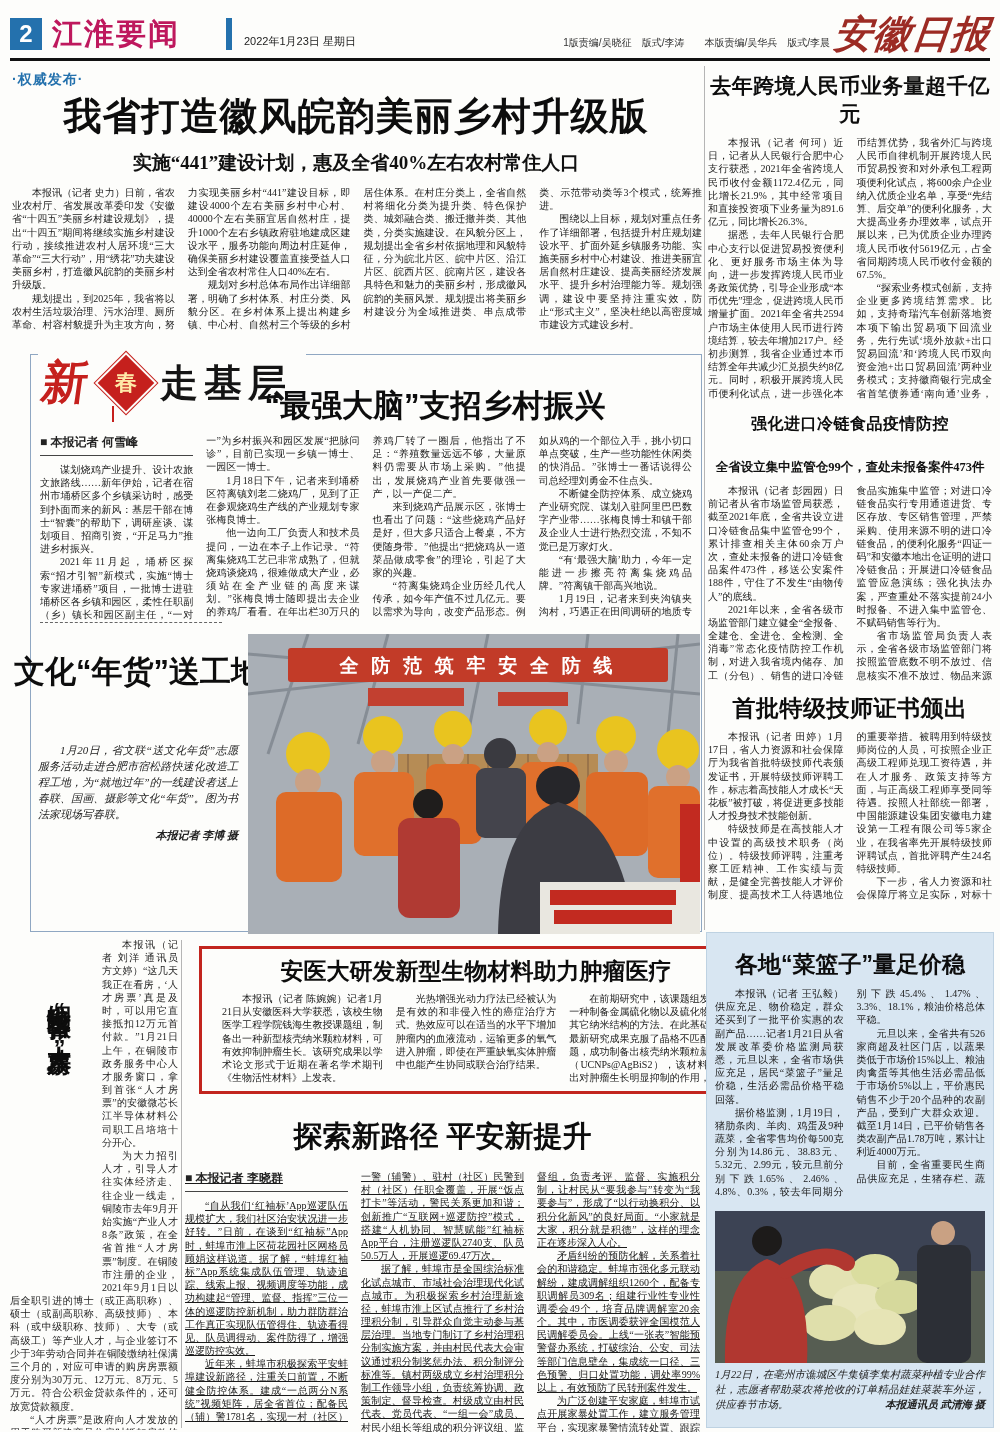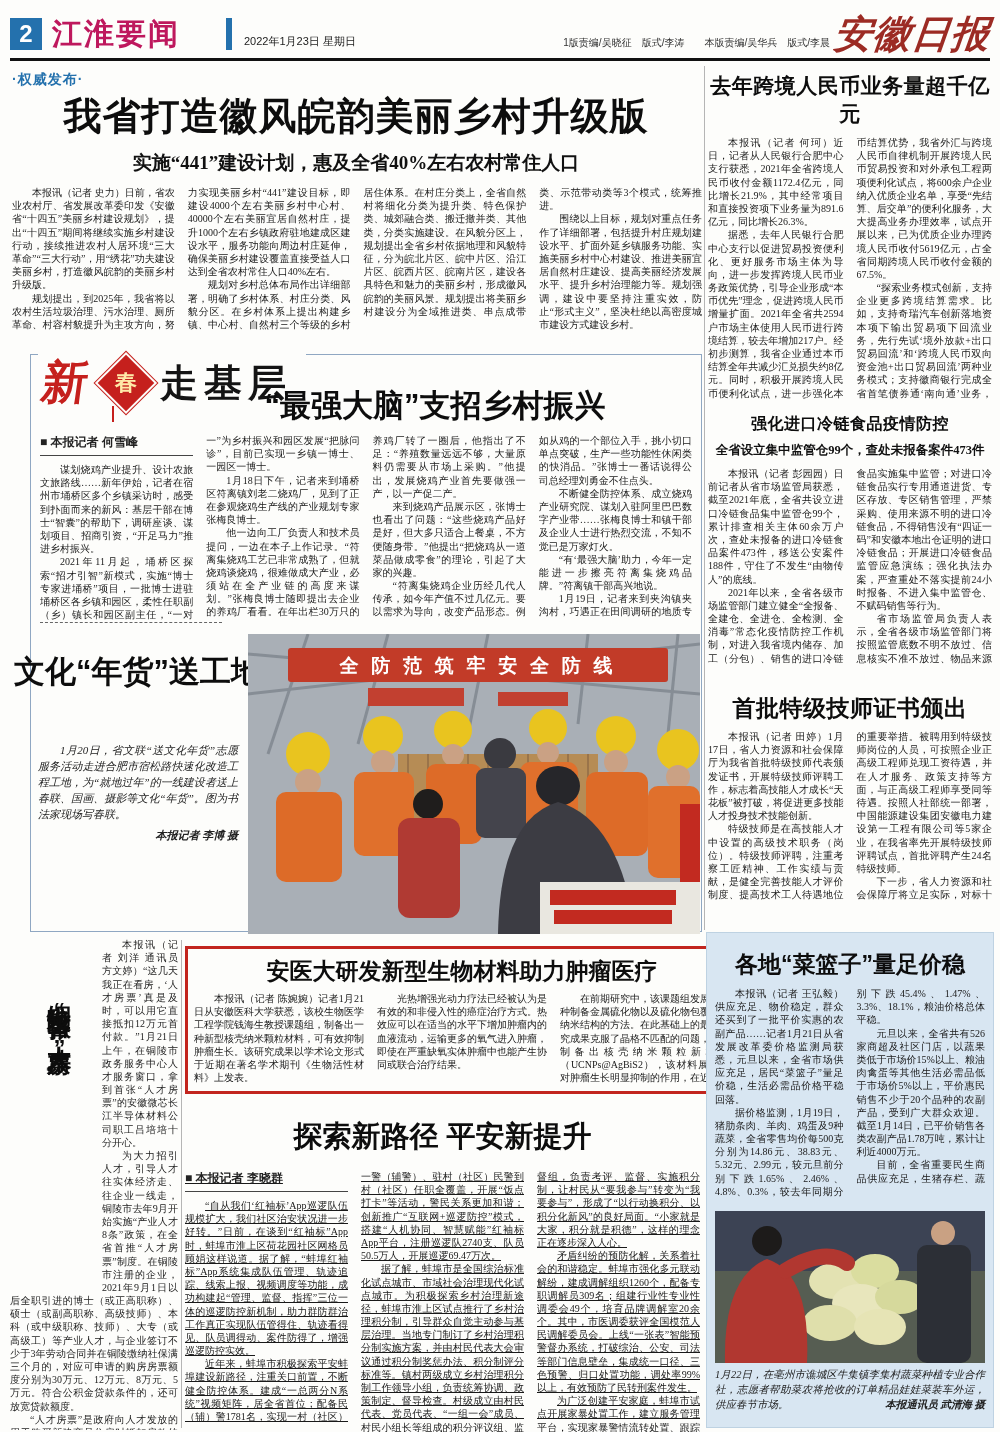--- a/index.html
+++ b/index.html
@@ -52,33 +52,33 @@
   .cult-credit { font:bold italic 11px/18px "Liberation Serif",serif; text-align:right; margin-top:4px; }
   .photo1 { position:absolute; left:248px; top:634px; width:452px; height:300px; }
 
   
   .tl { position:absolute; left:10px; top:938px; width:168px; height:492px; font-size:10px; line-height:1.32; text-align:justify; overflow:hidden; }
   .tl p { text-indent:2em; }
   .tl-title { float:left; width:70px; height:300px; margin:48px 8px 6px 14px; writing-mode:vertical-rl; text-orientation:upright;
               font:bold 24px/70px "Liberation Sans",sans-serif; letter-spacing:2px; color:#0d0d0d; }
 
   
-  .redbox { position:absolute; left:185px; top:946px; width:554px; height:148px; border:3px solid #c2251e; padding:6px 6px; background:#fdfdfb; }
+  .redbox { position:absolute; left:199px; top:946px; width:554px; height:148px; border:3px solid #c2251e; padding:6px 20px; background:#fdfdfb; }
   .redbox h2 { text-align:center; font:bold 23px/32px "Liberation Sans",sans-serif; color:#0d0d0d; margin-bottom:5px; }
   .redbox .cols { column-count:3; height:96px; }
 
   
   .pa { position:absolute; left:185px; top:1100px; width:515px; height:330px; }
   .pa h2 { text-align:center; font:bold 29px/40px "Liberation Sans",sans-serif; color:#0d0d0d; margin:16px 0 14px; }
   .pa .cols { column-count:3; height:264px;text-decoration:underline; }
 
   
   .rail-art { position:absolute; left:708px; width:284px; }
   .rail-art h2 { text-align:center; font:bold 21px/28px "Liberation Sans",sans-serif; color:#0d0d0d; letter-spacing:0.5px; }
-  .rail-art .subhead { text-align:center; font:bold 12.5px/18px "Liberation Serif",serif; margin-top:3px; color:#111; }
+  .rail-art .subhead { text-align:center; font:bold 12.5px/18px "Liberation Serif",serif; margin-top:20px; color:#111; }
   .rail-art .cols { column-count:2; margin-top:8px; }
   #railA { top:72px; }  #railA .cols { height:276px; }
   #railB { top:410px; } #railB h2 { font-size:16px; } #railB .cols { height:204px; }
   #railC { top:694px; } #railC h2 { font-size:23px; } #railC .cols { height:176px; }
   .panel { position:absolute; left:706px; top:932px; width:288px; height:496px; background:#d8e6f2; border:1px solid #bed2e2; padding:10px 8px; }
   .panel h2 { text-align:center; font:bold 23px/30px "Liberation Sans",sans-serif; margin:6px 0 8px; color:#0d0d0d; }
   .panel .cols { column-count:2; height:218px; }
   .photo2 { width:270px; height:152px; margin:6px auto 4px; display:block; }
   .panel .cap { font:italic 10.5px/15px "Liberation Serif",serif; text-align:justify; color:#222; }
   .panel .cap .credit { font-weight:bold; float:right; }
@@ -265,21 +265,21 @@
         <p>据悉，去年人民银行合肥中心支行以促进贸易投资便利化、更好服务市场主体为导向，进一步发挥跨境人民币业务政策优势，引导企业形成“本币优先”理念，促进跨境人民币增量扩面。2021年全省共2594户市场主体使用人民币进行跨境结算，较去年增加217户。经初步测算，我省企业通过本币结算全年共减少汇兑损失约8亿元。同时，积极开展跨境人民币便利化试点，进一步强化本币结算优势，我省外汇与跨境人民币自律机制开展跨境人民币贸易投资和对外承包工程两项便利化试点，将600余户企业纳入优质企业名单，享受“先结算、后交单”的便利化服务，大大提高业务办理效率，试点开展以来，已为优质企业办理跨境人民币收付5619亿元，占全省同期跨境人民币收付金额的67.5%。</p>
         <p>“探索业务模式创新，支持企业更多跨境结算需求。比如，支持奇瑞汽车创新落地资本项下输出贸易项下回流业务，先行先试‘境外放款+出口贸易回流’和‘跨境人民币双向资金池+出口贸易回流’两种业务模式；支持徽商银行完成全省首笔债券通‘南向通’业务，迈开省内金融机构首次直接投资于境外金融市场步伐。”人民银行合肥中心支行有关负责人表示，将继续贯彻稳外贸稳外资要求，建立优质高效的银企对接辅导机制，加强政策宣传解读，优化跨境人民币便利化试点政策，支持更多企业通过本币结算规避汇率波动风险，助力我省涉外经济高质量发展。</p>
       </div>
   </div>
 
   <div class="rail-art" id="railB">
     <h2>强化进口冷链食品疫情防控</h2>
     <div class="subhead">全省设立集中监管仓99个，查处未报备案件473件</div>
     <div class="cols">
         <p>本报讯（记者 彭园园）日前记者从省市场监管局获悉，截至2021年底，全省共设立进口冷链食品集中监管仓99个，累计排查相关主体60余万户次，查处未报备的进口冷链食品案件473件，移送公安案件188件，守住了不发生“由物传人”的底线。</p>
-        <p>2021年以来，全省各级市场监管部门建立健全“全报备、全建仓、全进仓、全检测、全消毒”常态化疫情防控工作机制，对进入我省境内储存、加工（分包）、销售的进口冷链食品实施集中监管；对进口冷链食品实行专用通道进货、专区存放、专区销售管理，严禁采购、使用来源不明的进口冷链食品，不得销售没有“四证一码”和安徽本地出仓证明的进口冷链食品；开展进口冷链食品监管应急演练；强化执法办案，严查重处不落实提前24小时报备、不进入集中监管仓、不赋码销售等行为。</p>
+        <p>2021年以来，全省各级市场监管部门建立健全“全报备、全建仓、全进仓、全检测、全消毒”常态化疫情防控工作机制，对进入我省境内储存、加工（分包）、销售的进口冷链食品实施集中监管；对进口冷链食品实行专用通道进货、专区存放、专区销售管理，严禁采购、使用来源不明的进口冷链食品，的便利化服务“四证一码”和安徽本地出仓证明的进口冷链食品；开展进口冷链食品监管应急演练；强化执法办案，严查重处不落实提前24小时报备、不进入集中监管仓、不赋码销售等行为。</p>
         <p>省市场监管局负责人表示，全省各级市场监管部门将按照监管底数不明不放过、信息核实不准不放过、物品来源不清不放过、物品去向不明不放过等“七个不放过”要求，继续落实落细进口冷链食品市场排查管控各项举措，重点加大对未报备、未进集中监管仓、未经核酸检测和预防性全面消毒、未赋码销售等行为的打击力度，提升集中监管仓运行管理水平，做好涉疫食品应急处置工作。</p>
       </div>
   </div>
 
   <div class="rail-art" id="railC">
     <h2>首批特级技师证书颁出</h2>
     <div class="cols">
         <p>本报讯（记者 田婷）1月17日，省人力资源和社会保障厅为我省首批特级技师代表颁发证书，开展特级技师评聘工作，标志着高技能人才成长“天花板”被打破，将促进更多技能人才投身技术技能创新。</p>
         <p>特级技师是在高技能人才中设置的高级技术职务（岗位）。特级技师评聘，注重考察工匠精神、工作实绩与贡献，是健全完善技能人才评价制度、提高技术工人待遇地位的重要举措。被聘用到特级技师岗位的人员，可按照企业正高级工程师兑现工资待遇，并在人才服务、政策支持等方面，与正高级工程师享受同等待遇。按照人社部统一部署，中国能源建设集团安徽电力建设第一工程有限公司等5家企业，在我省率先开展特级技师评聘试点，首批评聘产生24名特级技师。</p>
         <p>下一步，省人力资源和社会保障厅将立足实际，对标十大新兴产业和长三角一体化发展，总结形成可复制可推广的企业特级技师评聘经验，扩大试点范围，推动我省高技能人才队伍扩容提质，为巩固制造业竞争优势、打造技工强省提供更坚实的高技能人才支撑。</p>

